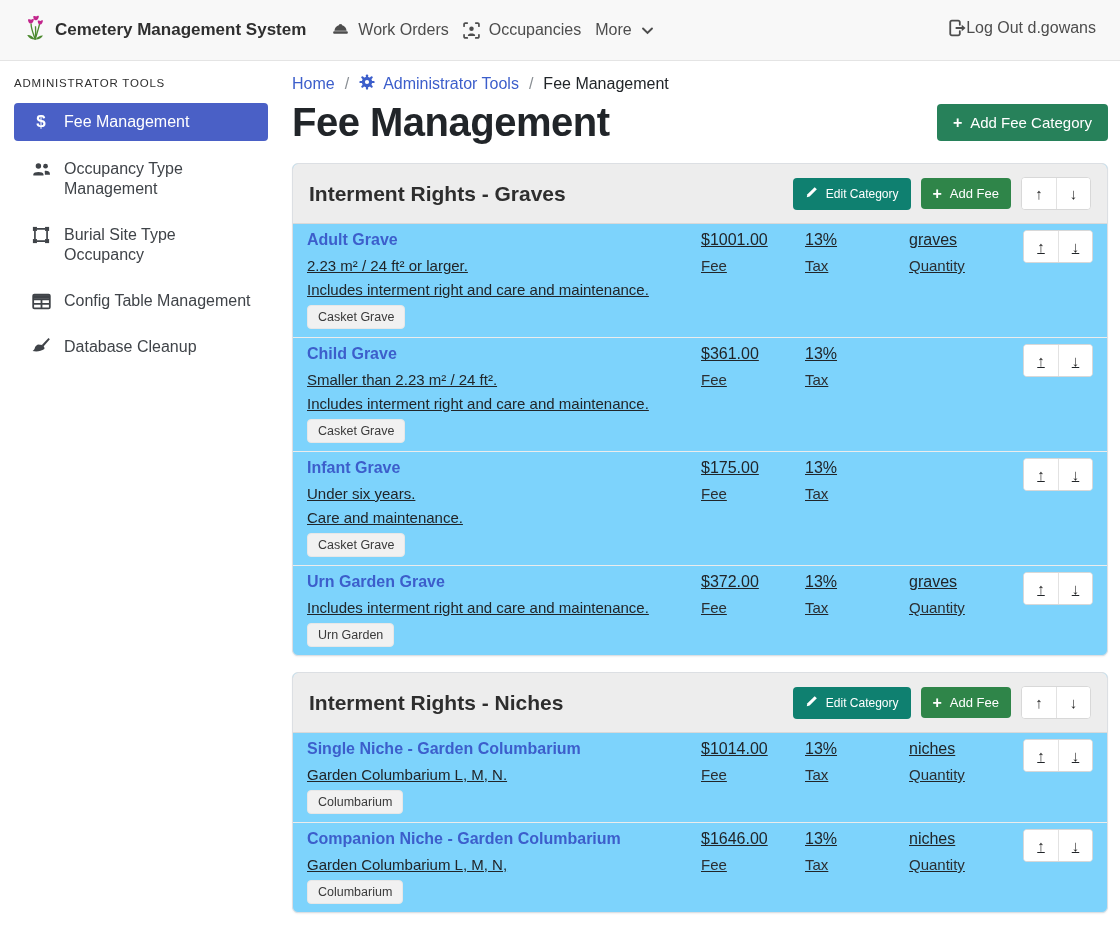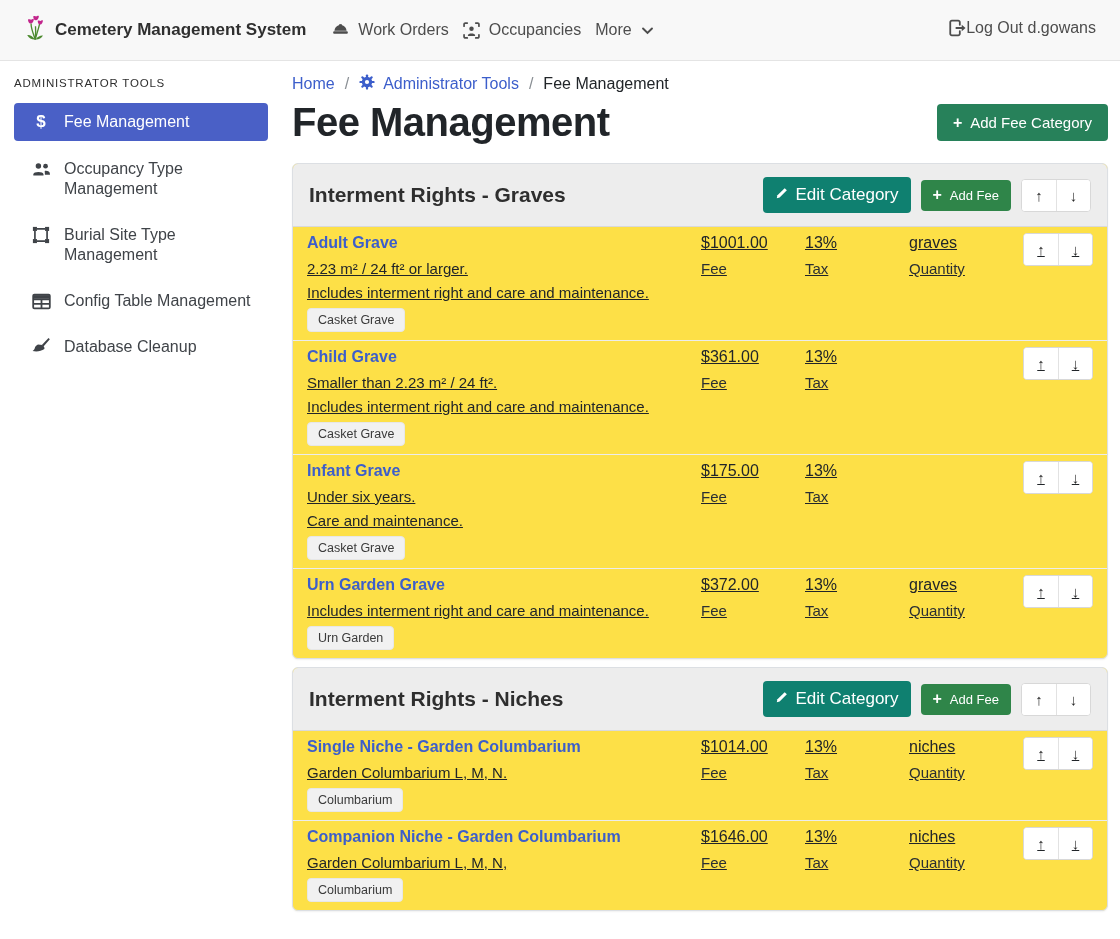--- a/index.html
+++ b/index.html
@@ -36,27 +36,27 @@
 
   
   .page-head { display:flex; align-items:center; justify-content:space-between; margin:6px 0 18px 0; }
   .page-title { font-size:40px; font-weight:600; color:#212529; letter-spacing:-.5px; }
   .btn { border:none; border-radius:4px; color:#fff; display:inline-flex; align-items:center;
     gap:8px; cursor:pointer; font-family:inherit; }
   .btn-add-category { background:var(--green-primary); font-size:15px; padding:10px 16px; }
   .plus-glyph { font-size:16px; font-weight:700; line-height:14px; }
 
   
-  .category-card { border:1px solid #dcdfe3; border-radius:6px; margin-bottom:8px;
-    box-shadow:0 1px 2px rgba(0,0,0,.06); background:#fde047; overflow:hidden; }
+  .category-card { border:1px solid #dcdfe3; border-radius:6px; margin-bottom:16px;
+    box-shadow:0 1px 2px rgba(0,0,0,.06); background:#7dd3fc; overflow:hidden; }
   .category-header { background:#ededed; border-bottom:1px solid #d9d9d9; padding:13px 16px;
     display:flex; align-items:center; justify-content:space-between; }
   .category-title { font-size:21px; font-weight:600; color:#2e2e2e; }
   .header-actions { display:flex; align-items:center; gap:10px; }
-  .btn-teal { background:var(--teal); font-size:17px; padding:8px 12px;text-align:right; }
+  .btn-teal { background:var(--teal); font-size:12px; padding:8px 12px;text-align:right; }
   .btn-green { background:var(--green-add); font-size:13px; padding:8px 12px; }
   .arrow-group { display:flex; border:1px solid #d8d8d8; border-radius:4px; overflow:hidden; background:#fff; }
   .arrow-btn { width:34px; height:31px; background:#fff; border:none; font-size:15px; color:#2b2b2b;
     cursor:pointer; border-left:1px solid #e2e2e2; font-family:inherit; }
   .arrow-btn:first-child { border-left:none; }
 
   
   .fee-row { display:flex; padding:6px 14px 8px 14px; border-top:1px solid #ececec;text-decoration:underline; }
   .fee-row:first-child { border-top:none; }
   .fee-info { flex:1; min-width:0; padding-right:10px; }
@@ -174,21 +174,21 @@
             <rect x="0.8" y="0.8" width="3.6" height="3.6"></rect>
             <rect x="11.6" y="0.8" width="3.6" height="3.6"></rect>
             <rect x="0.8" y="11.6" width="3.6" height="3.6"></rect>
             <rect x="11.6" y="11.6" width="3.6" height="3.6"></rect>
           </g>
           <g stroke="#3f4348" stroke-width="1.5" fill="none">
             <path d="M4.4 2.6h7.2M4.4 13.4h7.2M2.6 4.4v7.2M13.4 4.4v7.2"></path>
           </g>
         </svg>
       </span>
-      <span>Burial Site Type Management</span>
+      <span>Burial Site Type Occupancy</span>
     </div>
 
     <div class="side-item">
       <span class="s-icon">
         <svg viewBox="0 0 16 16" width="19" height="19">
           <g stroke="#3f4348" stroke-width="1.5" fill="none">
             <rect x="1" y="2.2" width="14" height="11.6" rx="1"></rect>
             <path d="M1 6.2h14M8 6.2v7.6M1 10h14"></path>
           </g>
           <path d="M1.5 2.6h13v3.1h-13z" fill="#3f4348"></path>

